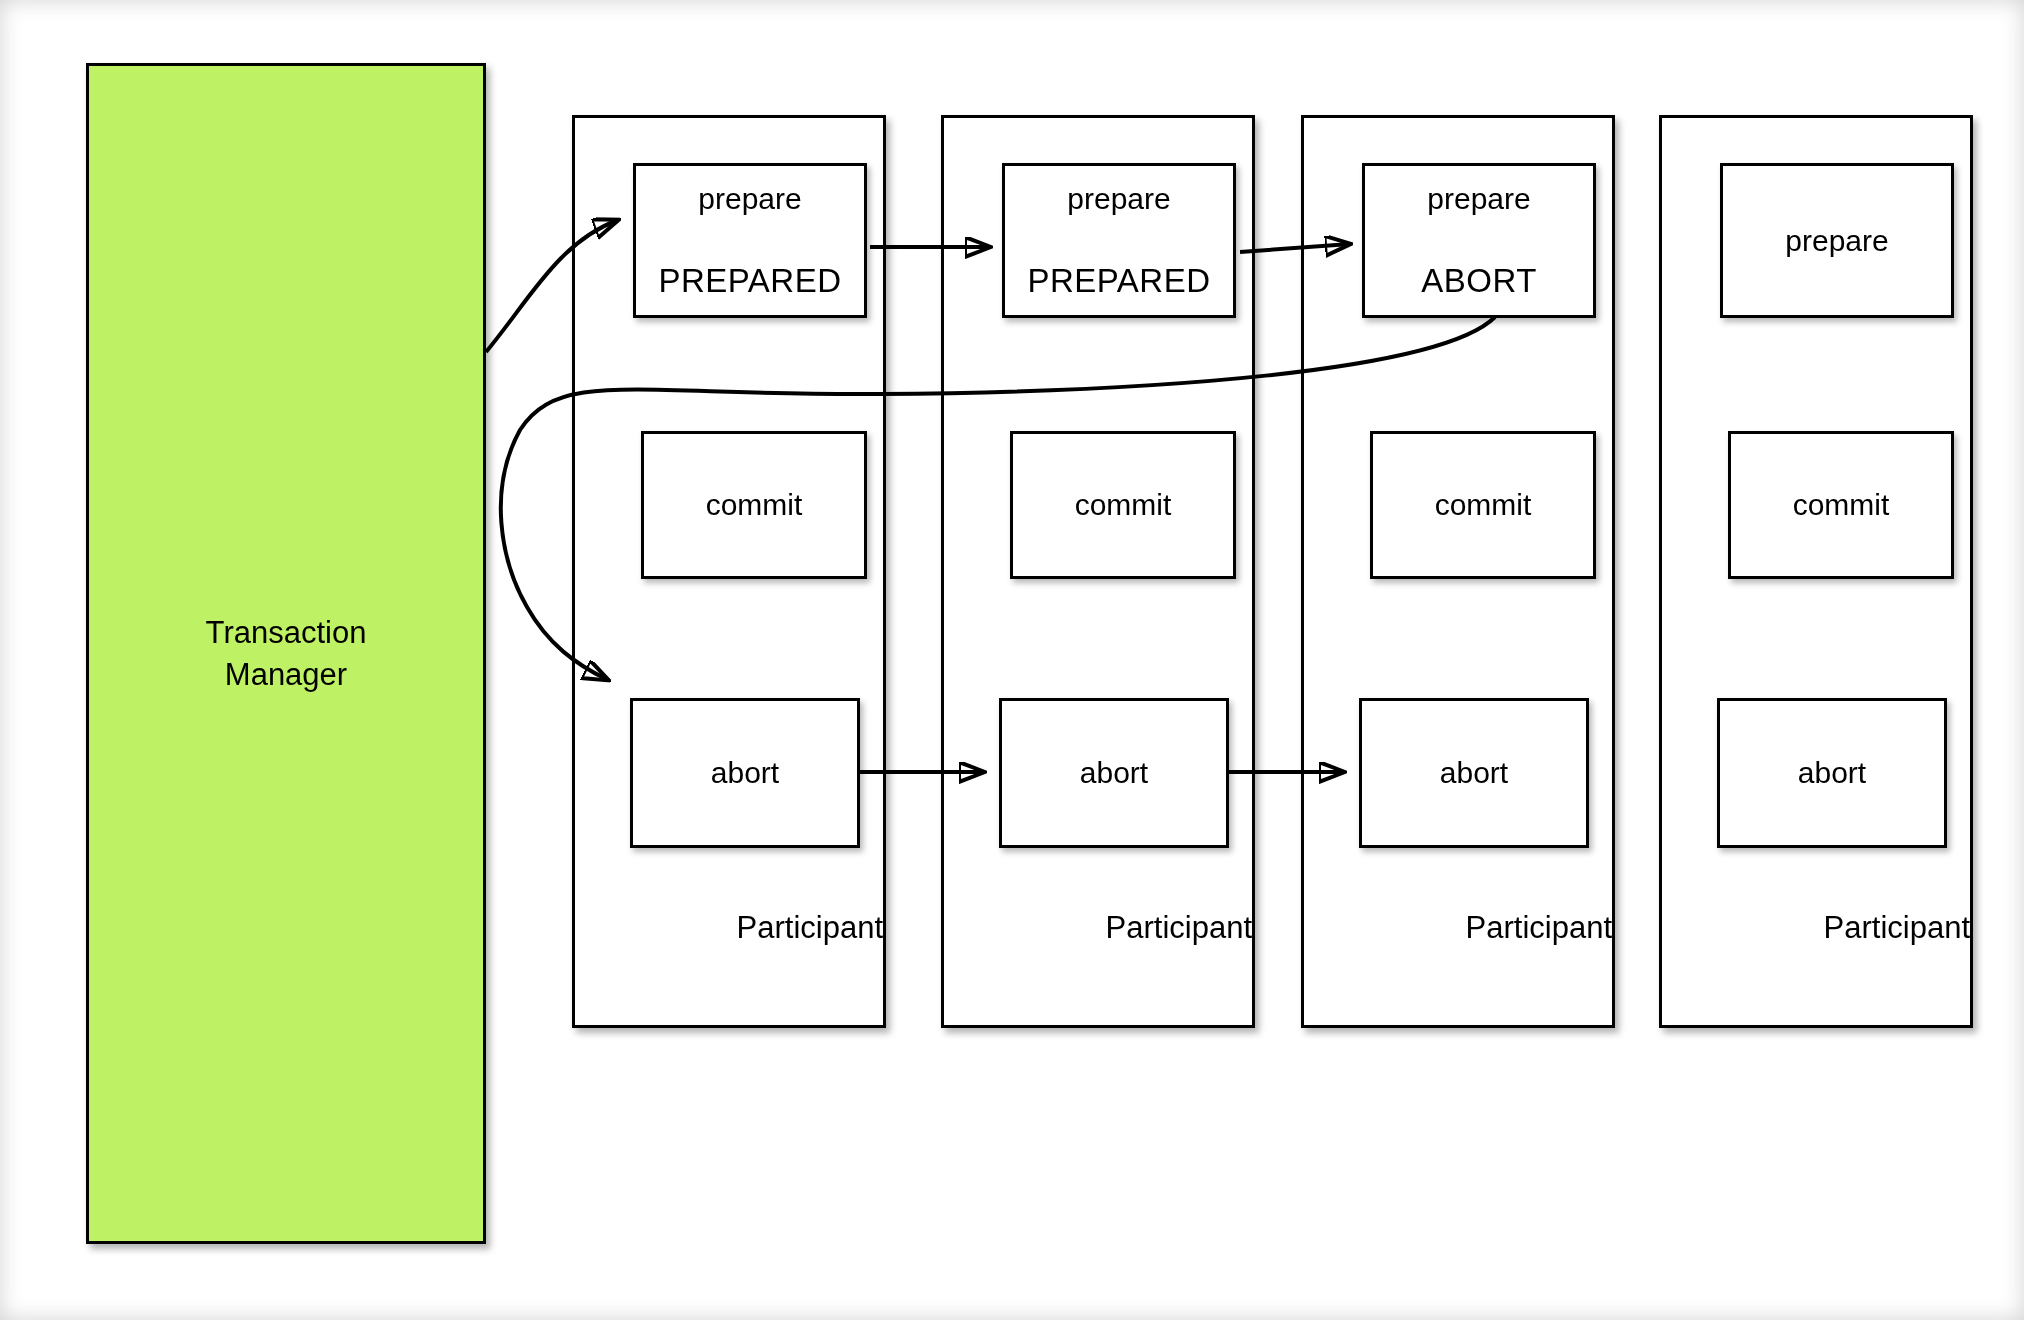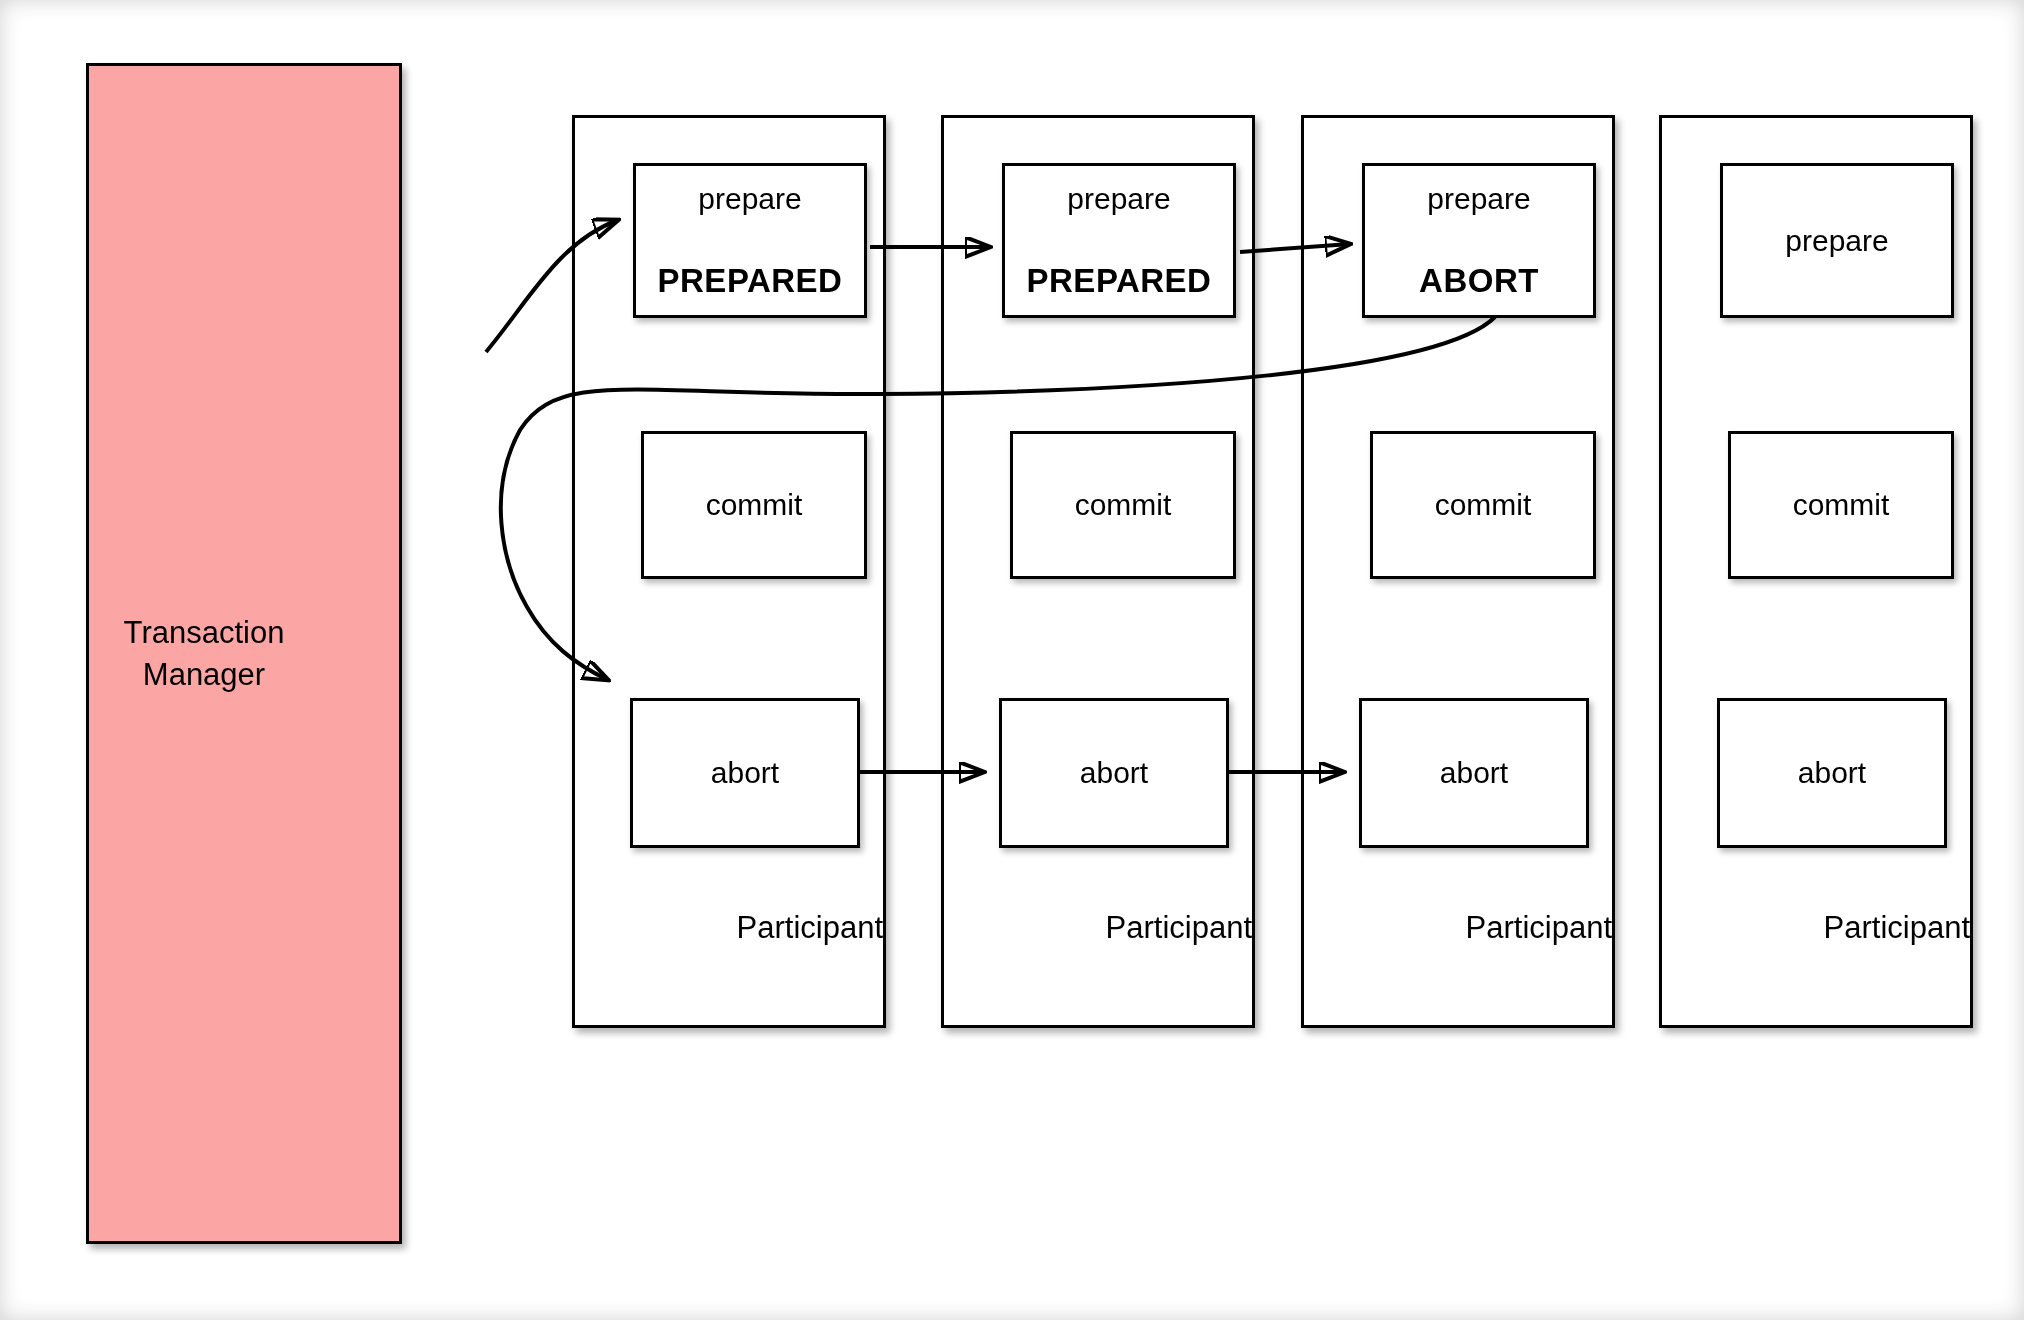--- a/index.html
+++ b/index.html
@@ -16,28 +16,28 @@
     background: #ffffff;
     font-family: "Liberation Sans", sans-serif;
     color: #000;
     overflow: hidden;
     box-shadow: inset 0 0 22px rgba(0,0,0,0.18);
   }
   .tm-box {
     position: absolute;
     left: 86px;
     top: 63px;
-    width: 316px;
+    width: 400px;
     height: 1181px;
-    background: #fca5a5;
+    background: #bef264;
     border: 3px solid #000;
     box-shadow: 4px 5px 7px rgba(0,0,0,0.30);
     display: flex;
     align-items: center;
-    justify-content: flex-start;
+    justify-content: center;
   }
   .tm-label {
     width: 230px;
     text-align: center;
     font-size: 31px;
     line-height: 1.35;
   }
   .participant {
     position: absolute;
     top: 115px;
@@ -60,21 +60,21 @@
     flex-direction: column;
     align-items: center;
     justify-content: center;
     gap: 14px;
     text-align: center;
   }
   .prepare { left: 58px; top: 45px;  width: 234px; height: 155px; }
   .commit  { left: 66px; top: 313px; width: 226px; height: 148px; }
   .abort   { left: 55px; top: 580px; width: 230px; height: 150px; }
   .plabel { font-size: 30px; line-height: 1; }
-  .pvote  { font-size: 33px; font-weight: 700; line-height: 1; letter-spacing: 0.5px; margin-top: 36px; }
+  .pvote  { font-size: 33px; font-weight: 400; line-height: 1; letter-spacing: 0.5px; margin-top: 36px; }
   .pvote:empty { display: none; }
   .pname {
     position: absolute;
     left: 0;
     top: 792px;
     width: 100%;
     text-align: right;
     font-size: 31px;
   }
   .arrow-layer {

